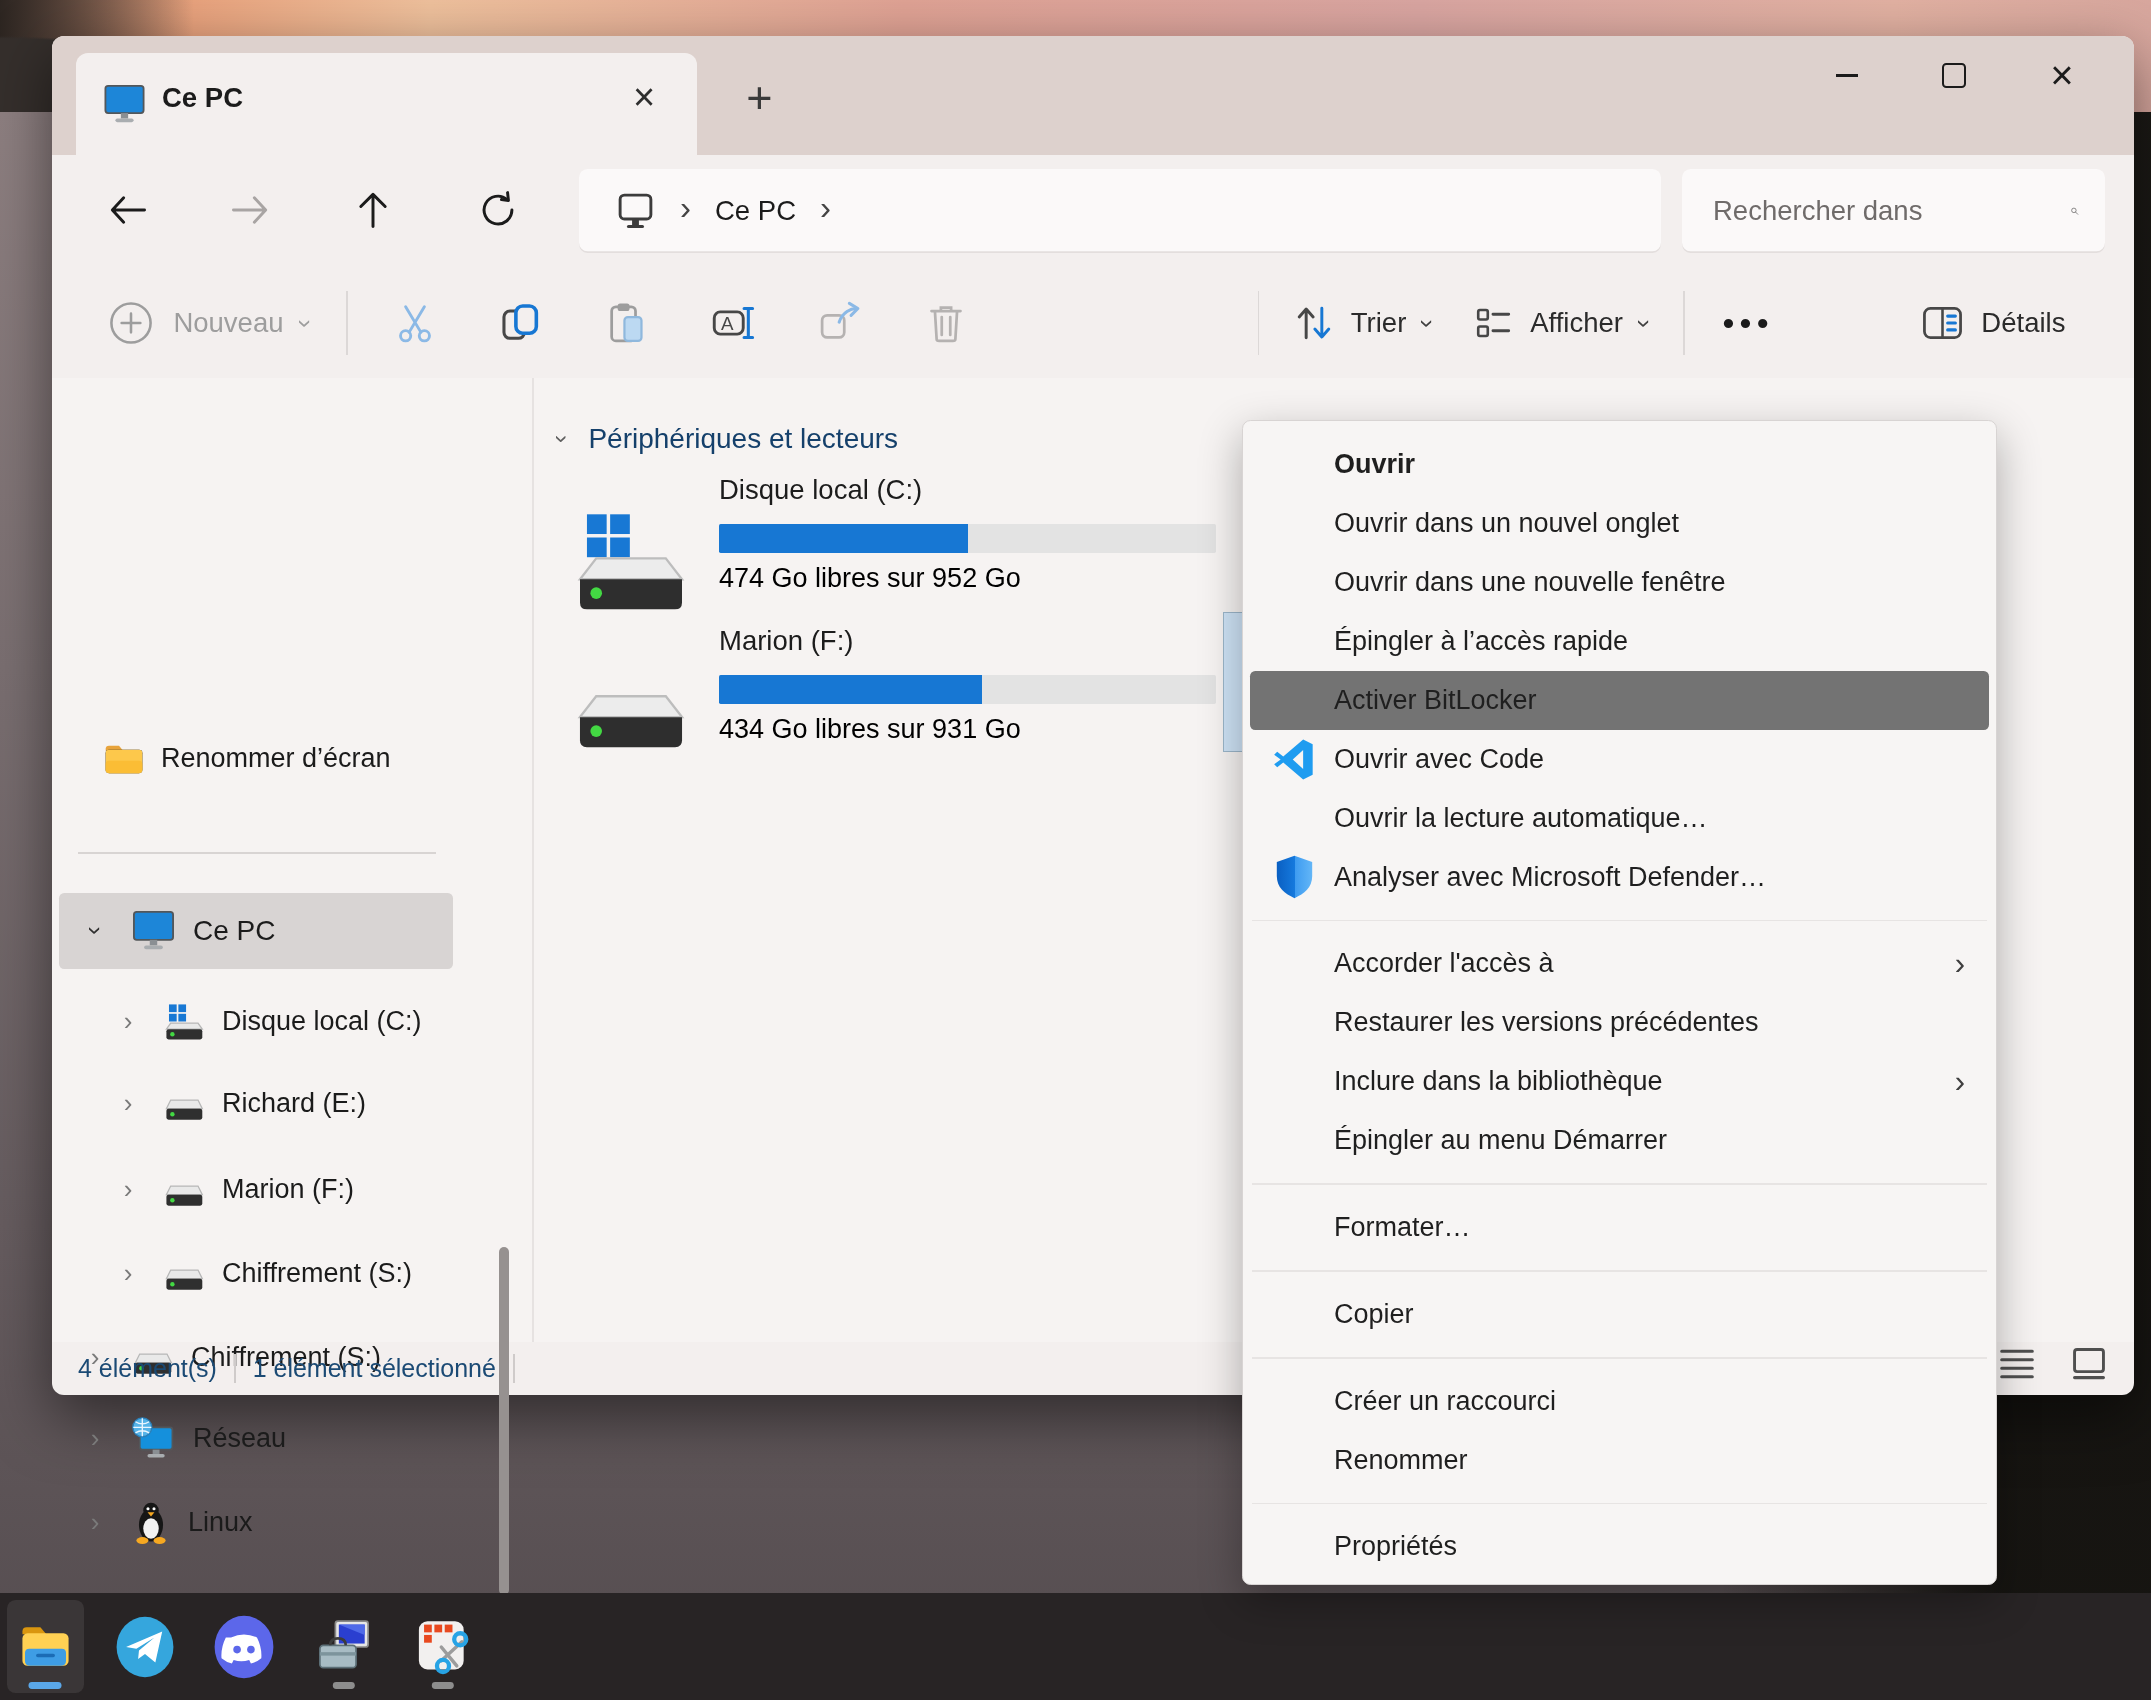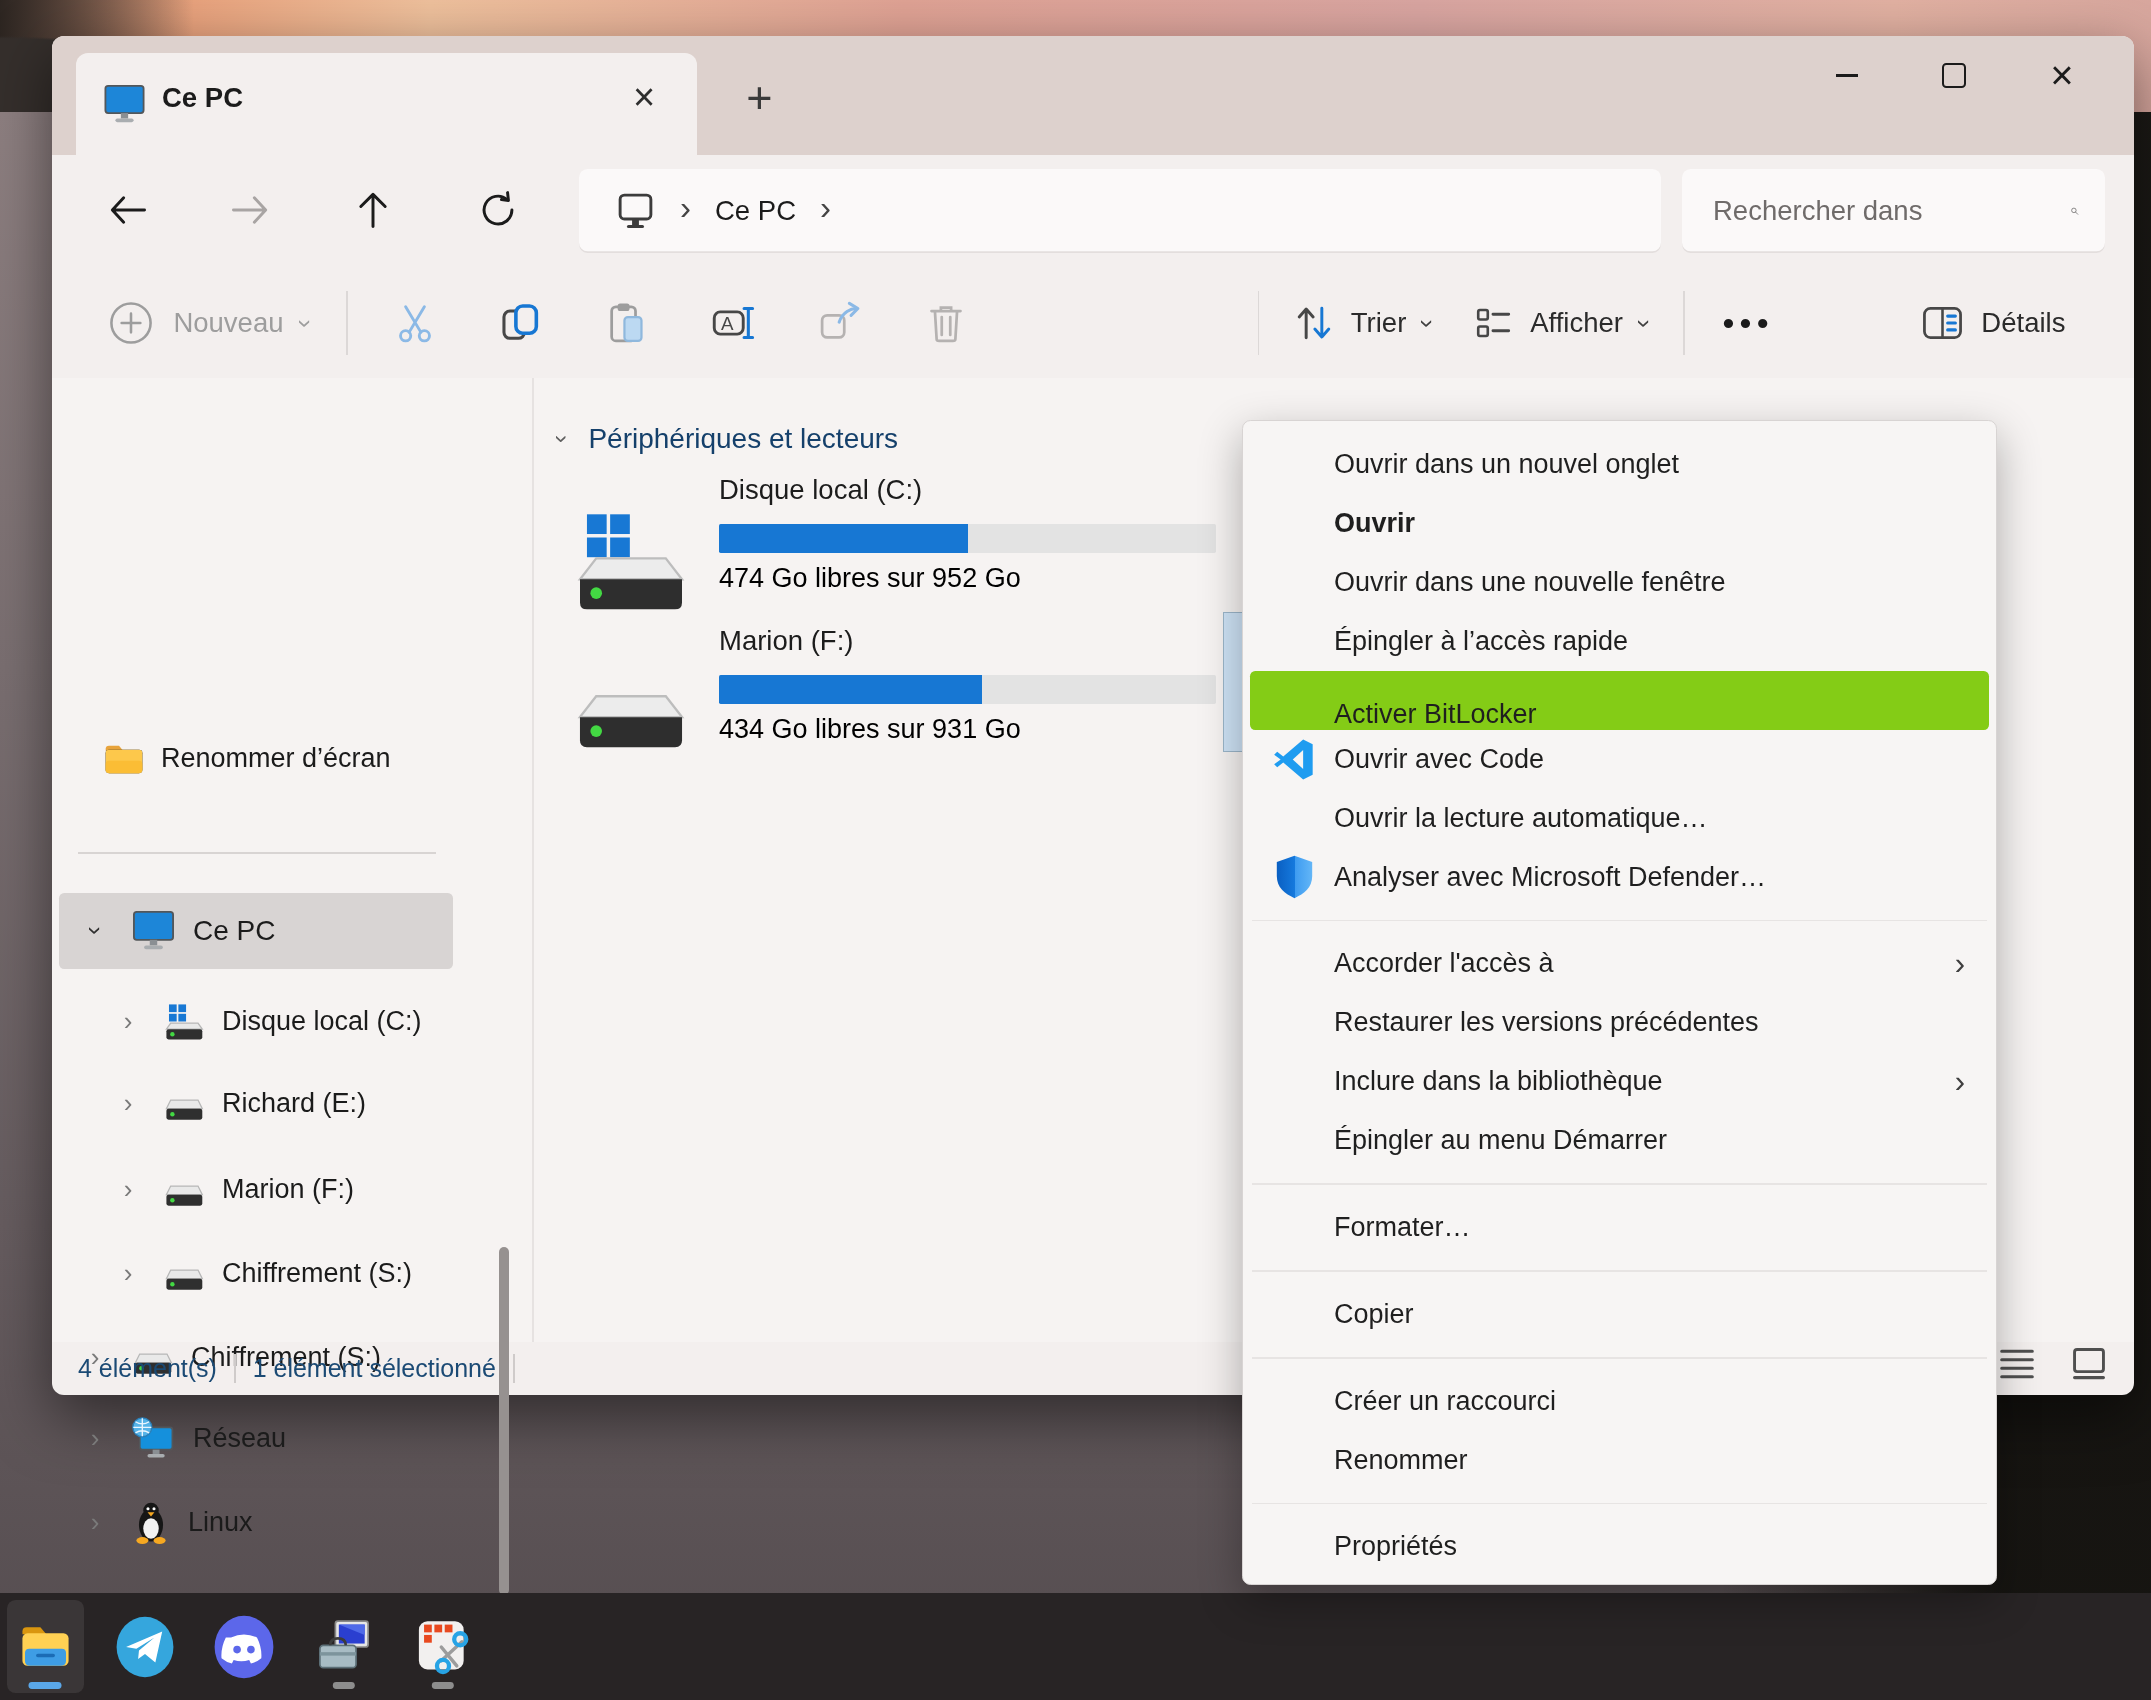--- a/index.html
+++ b/index.html
@@ -103,21 +103,21 @@
   .viewtoggles{position:absolute;right:26px;top:5.2px;display:flex;gap:34px;align-items:center;}
 
   
   .ctxmenu{position:absolute;left:1242px;top:420px;width:755px;height:1165px;background:#f7f5f4;
     border:0.9px solid #d8d4d3;border-radius:8.6px;box-shadow:0 15.5px 43px rgba(0,0,0,.30);z-index:10;
     padding:13.8px 0;box-sizing:border-box;}
   .mi{position:relative;height:59px;display:flex;align-items:center;margin:0 6.9px;border-radius:5.2px;}
   .mi .mico{position:absolute;left:20.6px;width:48px;height:48px;display:flex;align-items:center;justify-content:center;}
   .mi .mlbl{margin-left:84px;font-size:27px;color:#1f1f1f;}
   .mi.bold .mlbl{font-weight:700;}
-  .mi.hl{background:#84cc16;align-items:flex-end;}
+  .mi.hl{background:#737373;}
   .mi .sub{position:absolute;right:24px;font-size:31px;color:#3f3f3f;}
   .msep{height:1.7px;background:#e7e4e3;margin:13px 8.6px;}
 </style>
 </head>
 <body>
 
 <div class="desktop">
   <div class="treeline"></div>
   <div class="water"></div>
 </div>
@@ -431,25 +431,25 @@
       </svg>
       <svg width="38" height="34" viewBox="0 0 44 40">
         <rect x="5" y="3" width="34" height="26" rx="3" fill="none" stroke="#4f4f4f" stroke-width="3.4"></rect>
         <path d="M5 36 H39" stroke="#4f4f4f" stroke-width="3.6" stroke-linecap="round"></path>
       </svg>
     </div>
   </div>
 </div>
 
 <div class="ctxmenu">
-  <div class="mi">
-      <span class="mlbl">Ouvrir dans un nouvel onglet</span>
-    </div>
   <div class="mi bold">
       <span class="mlbl">Ouvrir</span>
+    </div>
+  <div class="mi">
+      <span class="mlbl">Ouvrir dans un nouvel onglet</span>
     </div>
   <div class="mi">
       <span class="mlbl">Ouvrir dans une nouvelle fenêtre</span>
     </div>
   <div class="mi">
       <span class="mlbl">Épingler à l’accès rapide</span>
     </div>
   <div class="mi hl">
       <span class="mlbl">Activer BitLocker</span>
     </div>

